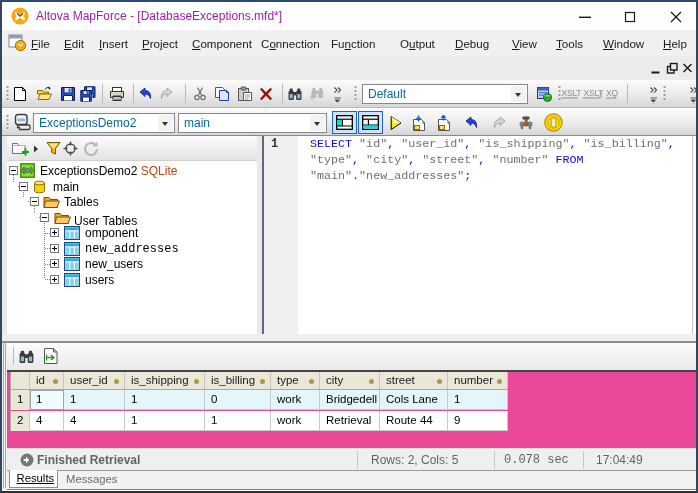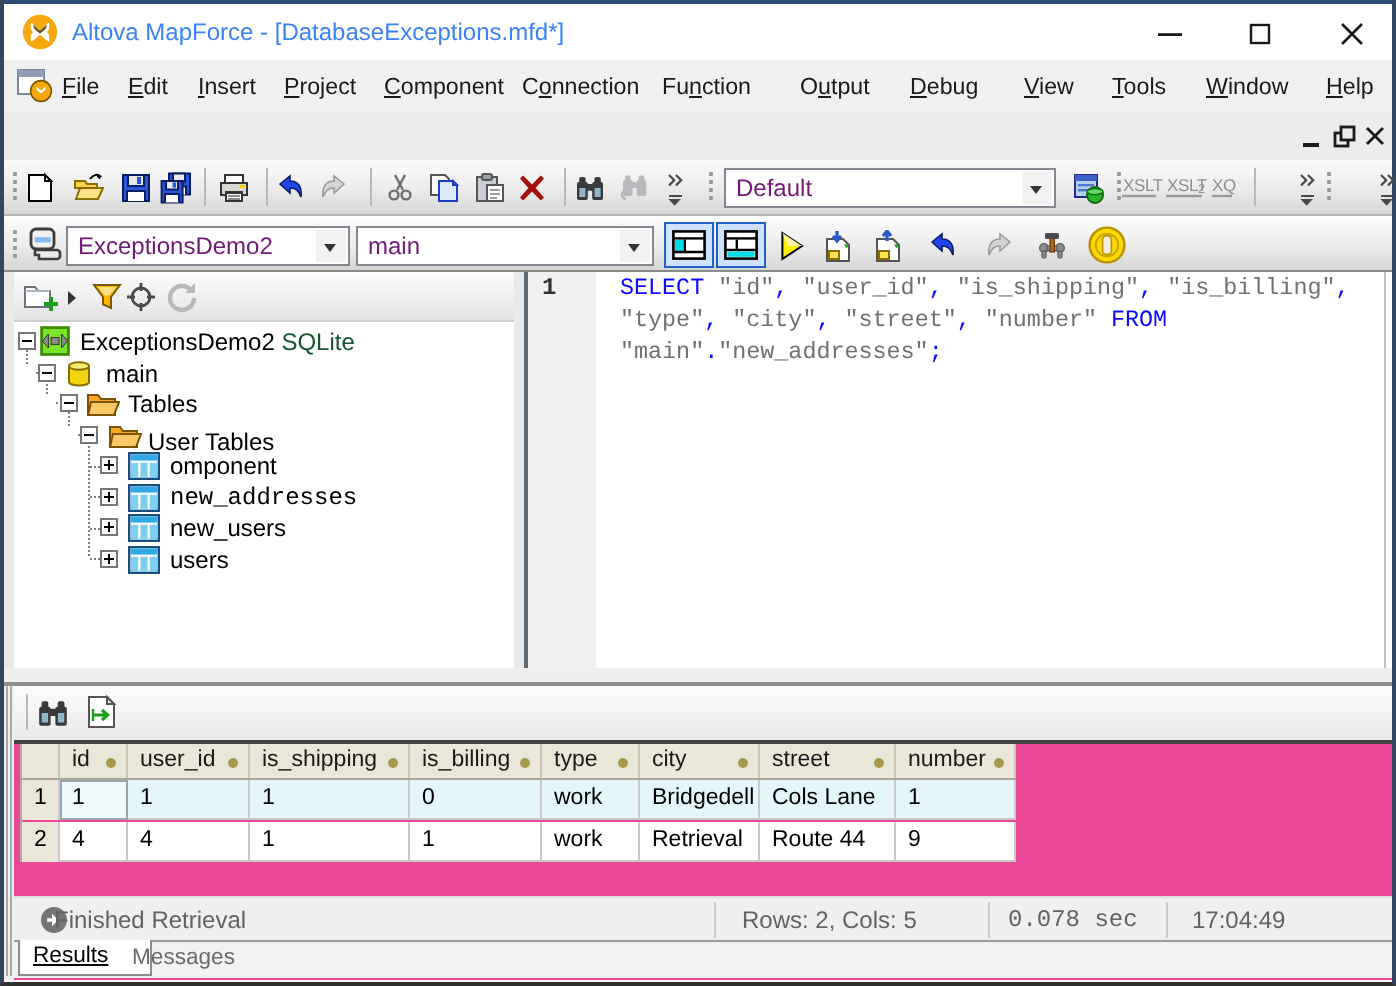--- a/index.html
+++ b/index.html
@@ -3,38 +3,38 @@
 <meta charset="utf-8">
 <style>
 html,body{margin:0;padding:0;}
 *{box-sizing:border-box;}
 body{font-family:"Liberation Sans",sans-serif;width:698px;height:493px;overflow:hidden;}
 #win{position:absolute;left:0;top:0;width:698px;height:493px;background:#fff;
  border-top:2px solid #2b4a73;border-left:2px solid #32465e;border-right:2px solid #32465e;border-bottom:2px solid #303030;}
 .abs{position:absolute;}
 
 #titlebar{left:0;top:0;width:694px;height:28px;background:#fff;}
-#titletext{left:34px;top:7px;font-size:12px;color:#3b82f6;}
+#titletext{left:34px;top:7px;font-size:12px;color:#a21caf;}
 
 #menubar{left:0;top:28px;width:694px;height:26px;background:#f0f0f0;}
 .menuitem{position:absolute;top:7px;font-size:11.6px;color:#1a1a1a;}
 
 #row0{left:0;top:54px;width:694px;height:24px;background:#ececec;}
 
 .tbrow{left:0;width:694px;height:28px;background:linear-gradient(180deg,#fbfbfb 0%,#ebebeb 55%,#d6d6d6 100%);border-bottom:1px solid #b5b5b5;}
 #tbrow1{top:78px;}
 #tbrow2{top:107px;height:27px;border-bottom:1px solid #8a8a8a;}
 .grip{position:absolute;top:5px;width:3px;height:17px;
  background-image:radial-gradient(circle,#9a9a9a 1px,transparent 1.2px);background-size:3px 4px;}
 .tbsep{position:absolute;top:4px;width:1px;height:19px;background:#b9b9b9;}
 .togglebtn{position:absolute;top:2px;width:25px;height:23px;background:#cfe2fb;border:1.6px solid #1e62c8;display:flex;align-items:center;justify-content:center;}
 .icon16{position:absolute;width:16px;height:16px;}
 
 .combo{position:absolute;background:#fff;border:1px solid #828790;}
-.combo .ctext{position:absolute;left:5px;top:2px;font-size:12px;color:#701a75;}
+.combo .ctext{position:absolute;left:5px;top:2px;font-size:12px;color:#0369a1;}
 .combo .cbtn{position:absolute;right:1px;top:1px;bottom:1px;width:15px;background:#f2f2f2;}
 .combo .cbtn:after{content:"";position:absolute;left:4px;top:7px;border-left:3.5px solid transparent;border-right:3.5px solid transparent;border-top:4px solid #333;}
 
 #mainarea{left:0;top:134px;width:694px;height:198px;background:#e9e9e9;}
 #treepanel{left:5px;top:0px;width:250px;height:198px;background:#fff;}
 #treetb{left:0;top:0;width:250px;height:25px;background:linear-gradient(180deg,#fcfcfc,#e3e3e3);border-bottom:1px solid #cfcfcf;}
 #editor{left:260px;top:0px;width:434px;height:198px;background:#fff;border-left:2px solid #5f6a73;}
 #gutter{left:0;top:0;width:34px;height:198px;background:#f0f0f0;}
 .sqlline{position:absolute;left:46px;font-family:"Liberation Mono",monospace;font-size:11.7px;white-space:pre;color:#707070;}
 .kw{color:#0a0aff;}
@@ -59,21 +59,21 @@
 .cell{position:absolute;font-size:11.5px;color:#000;border-right:1px solid #c9c9c9;}
 .cell .v{position:absolute;left:6px;top:3px;}
 .rn{background:#ebe7d8;text-align:center;}
 
 #stbar{left:0;top:105px;width:689px;height:22px;background:#efefef;border-top:1px solid #dcdcdc;}
 .stsep{position:absolute;top:2px;width:1px;height:18px;background:#c8c8c8;}
 .sttext{position:absolute;top:4px;font-size:12px;color:#636363;}
 
 #tabs{left:0;top:127px;width:689px;height:19px;background:#f2f2f2;}
 #tabline{position:absolute;left:0px;top:0px;width:689px;height:1px;background:#9a9a9a;}
-#tabresults{position:absolute;left:2px;top:0px;width:67px;height:18px;background:#fff;border:1px solid #8c8c8c;border-top:none;}
+#tabresults{position:absolute;left:2px;top:0px;width:49px;height:18px;background:#fff;border:1px solid #8c8c8c;border-top:none;}
 #tabresults span{position:absolute;left:6.5px;top:2px;font-size:11.3px;color:#000;text-decoration:underline;}
 #tabmsg{position:absolute;left:59px;top:3px;font-size:11.3px;color:#6b6b6b;}
 </style>
 </head>
 <body>
 <div id="win">
  <div id="titlebar" class="abs">
   <svg class="abs" style="left:9px;top:5px;" width="18" height="18" viewBox="0 0 18 18">
    <circle cx="9" cy="9" r="8.6" fill="#f7a80d"></circle>
    <path d="M4.6 4.2 L9 8.0 L13.4 4.2 C14 7 13.4 8.6 12.2 9 C13.6 9.6 14 11.4 13.4 14 L9 10.4 L4.6 14 C4 11.4 4.4 9.6 5.8 9 C4.4 8.6 4 7 4.6 4.2 Z" fill="#fff"></path>
@@ -360,21 +360,21 @@
     <div class="hdots" style="left:38px;top:100.5px;width:5px;"></div>
     <div class="hdots" style="left:38px;top:116px;width:5px;"></div>
     <div class="trow" style="left:0;top:0;">
      <div class="pmbox" style="left:2px;top:3px;"></div>
      <svg class="abs" style="left:13px;top:0px;" width="15" height="15" viewBox="0 0 15 15">
               <rect x="0.8" y="0.8" width="13.4" height="13.4" fill="#7ae428" stroke="#3c8a00" stroke-width="1.4"></rect>
               <path d="M4.2 4 v7 l-3-3.5 z" fill="#8a8a8a" stroke="#333" stroke-width="0.5"></path>
               <path d="M10.8 4 v7 l3-3.5 z" fill="#8a8a8a" stroke="#333" stroke-width="0.5"></path>
               <rect x="5.5" y="5.8" width="4" height="3.4" fill="#8a8a8a" stroke="#333" stroke-width="0.5"></rect>
             </svg>
-     <span class="abs" style="left:33px;top:1px;">ExceptionsDemo2 <span style="color:#14532d;">SQLite</span></span>
+     <span class="abs" style="left:33px;top:1px;">ExceptionsDemo2 <span style="color:#c2410c;">SQLite</span></span>
     </div>
     <div class="trow" style="left:0;top:15.5px;">
      <div class="pmbox" style="left:12px;top:3px;"></div>
      <svg class="abs" style="left:26px;top:1px;" width="13" height="14" viewBox="0 0 13 14">
               <path d="M1.5 3 v8 a5 1.8 0 0 0 10 0 v-8" fill="#f2d410" stroke="#8a7000"></path>
               <ellipse cx="6.5" cy="3" rx="5" ry="1.9" fill="#f8ea70" stroke="#8a7000"></ellipse>
             </svg>
      <span class="abs" style="left:46px;top:1px;">main</span>
     </div>
     <div class="trow" style="left:0;top:31px;">
@@ -571,21 +571,21 @@
    <div class="cell" style="left:441px;top:68px;width:60px;height:20px;">
           <span class="v">9</span>
         </div>
   </div>
   <div id="stbar" class="abs">
    <svg class="abs" style="left:13px;top:4px;" width="14" height="14" viewBox="0 0 14 14">
           <circle cx="7" cy="7" r="6.5" fill="#757575"></circle>
           <path d="M6 3.8 L9.2 7 L6 10.2 z" fill="#fff"></path>
           <rect x="3.6" y="6.1" width="3.5" height="1.8" fill="#fff"></rect>
         </svg>
-   <div class="sttext" style="left:20px;">Finished Retrieval</div>
+   <div class="sttext" style="left:30px;font-weight:bold;">Finished Retrieval</div>
    <div class="stsep" style="left:350px;"></div>
    <div class="sttext" style="left:364px;">Rows: 2, Cols: 5</div>
    <div class="stsep" style="left:487px;"></div>
    <div class="sttext" style="left:497px;font-family:Liberation Mono, monospace;">0.078 sec</div>
    <div class="stsep" style="left:576px;"></div>
    <div class="sttext" style="left:589px;">17:04:49</div>
   </div>
   <div id="tabs" class="abs">
    <div id="tabline"></div>
    <div id="tabresults">

